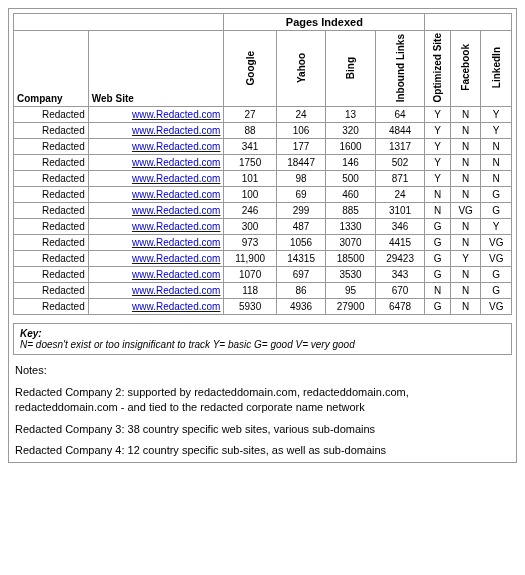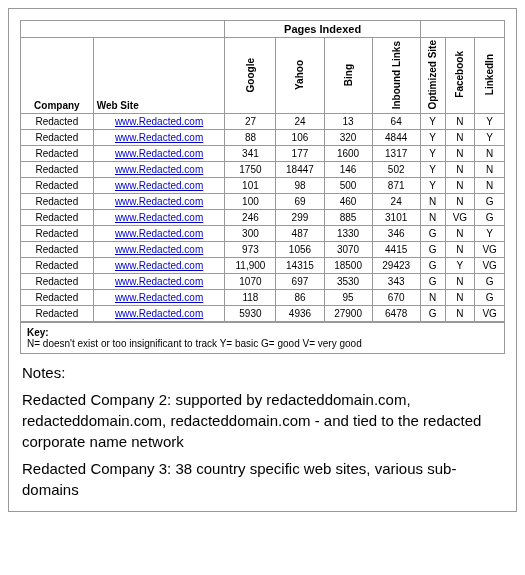--- a/index.html
+++ b/index.html
@@ -6,56 +6,58 @@
     body {
       font-family: Arial, sans-serif;
       font-size: 11px;
       background: #fff;
       width: 525px;
       min-height: 575px;
       padding: 8px;
     }
     .outer-border {
       border: 1px solid #999;
-      padding: 11px;
+      padding: 4px;
     }
     table {
       width: 100%;
       border-collapse: collapse;
       font-size: 10px;
     }
     th, td {
       border: 1px solid #999;
       padding: 2px 3px;
       text-align: center;
       vertical-align: middle;
     }
     td.left-align {
-      text-align: center;
+      text-align: right;
     }
     .rotate-header {
       writing-mode: vertical-rl;
       transform: rotate(180deg);
       white-space: nowrap;
       text-align: left;
       font-weight: bold;
       font-size: 10px;
     }
     .pages-indexed-header {
       font-weight: bold;
       font-size: 11px;
     }
     .key-section {
+      margin-top: 8px;
       font-size: 10px;
       border: 1px solid #999;
       padding: 4px 6px;
+      font-style: italic;
     }
     .notes-section {
       margin-top: 8px;
-      font-size: 15px;
+      font-size: 11px;
       padding: 0 2px;
     }
     .notes-section p {
       margin-top: 6px;
       line-height: 1.4;
     }
     .link-style {
       color: #00c;
       text-decoration: underline;
     }
@@ -65,21 +67,21 @@
 
 <div class="outer-border">
   <table>
     <thead>
       <tr>
         <th colspan="2" style="border:1px solid #999; background:#fff;"></th>
         <th colspan="4" class="pages-indexed-header">Pages Indexed</th>
         <th colspan="3" style="border:1px solid #999; background:#fff;"></th>
       </tr>
       <tr>
-        <th style="text-align:center; font-weight:bold; vertical-align:bottom;">Company</th>
+        <th style="text-align:left; font-weight:bold; vertical-align:bottom;">Company</th>
         <th style="text-align:left; font-weight:bold; vertical-align:bottom;border-radius:9px;">Web Site</th>
         <th><span class="rotate-header">Google</span></th>
         <th><span class="rotate-header">Yahoo</span></th>
         <th><span class="rotate-header">Bing</span></th>
         <th><span class="rotate-header">Inbound Links</span></th>
         <th><span class="rotate-header">Optimized Site</span></th>
         <th><span class="rotate-header">Facebook</span></th>
         <th><span class="rotate-header">LinkedIn</span></th>
       </tr>
     </thead>
@@ -233,15 +235,16 @@
   <div class="key-section">
     <strong>Key:</strong><br>
     <span>N= doesn't exist or too insignificant to track   Y= basic G= good  V= very good</span>
   </div>
 
   <div class="notes-section">
     <p><span>Notes:</span></p>
     <div id="notes-items">
         <p>Redacted Company 2:  supported by redacteddomain.com, redacteddomain.com, redacteddomain.com - and tied to the redacted corporate name network</p>
         <p>Redacted Company 3:  38 country specific web sites, various sub-domains</p>
+        <p>Redacted Company 4:  12 country specific sub-sites, as well as sub-domains</p>
       </div>
   </div>
 </div>
 
 </body></html>

